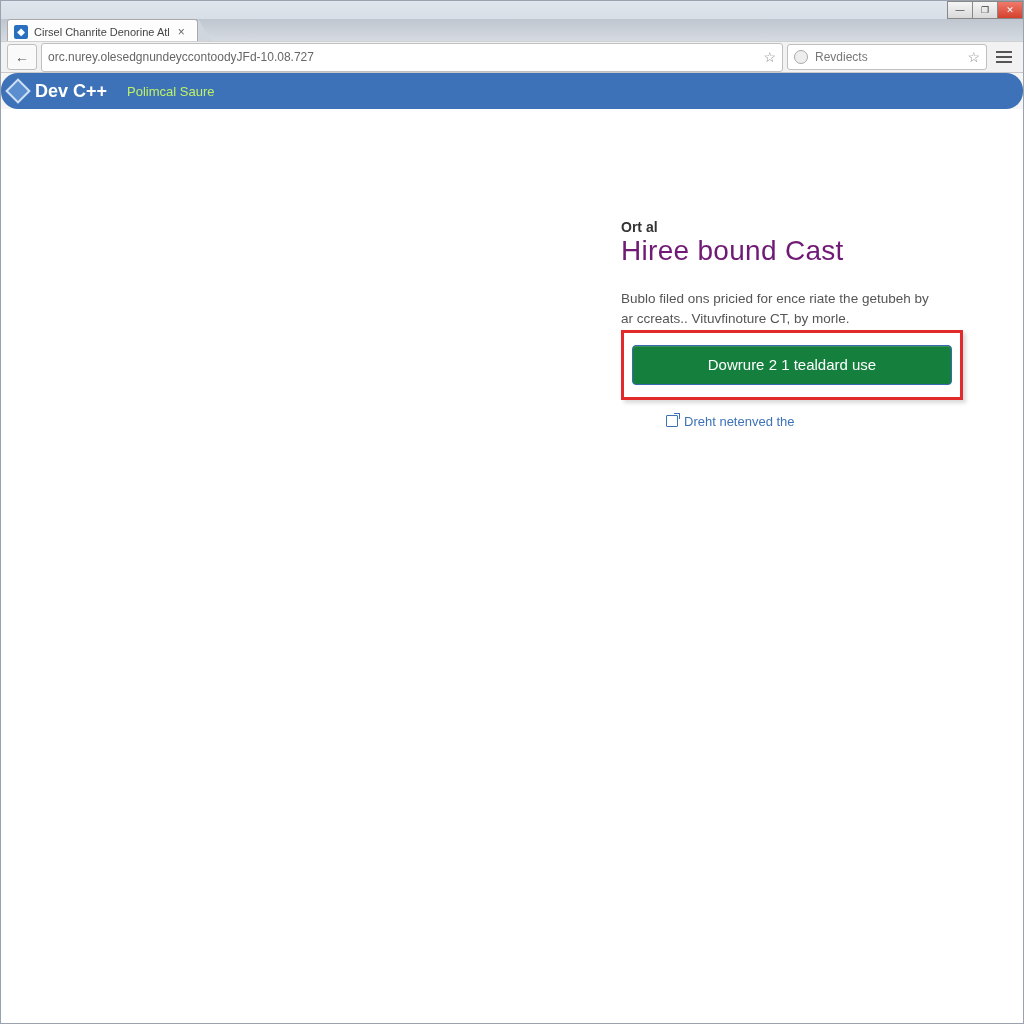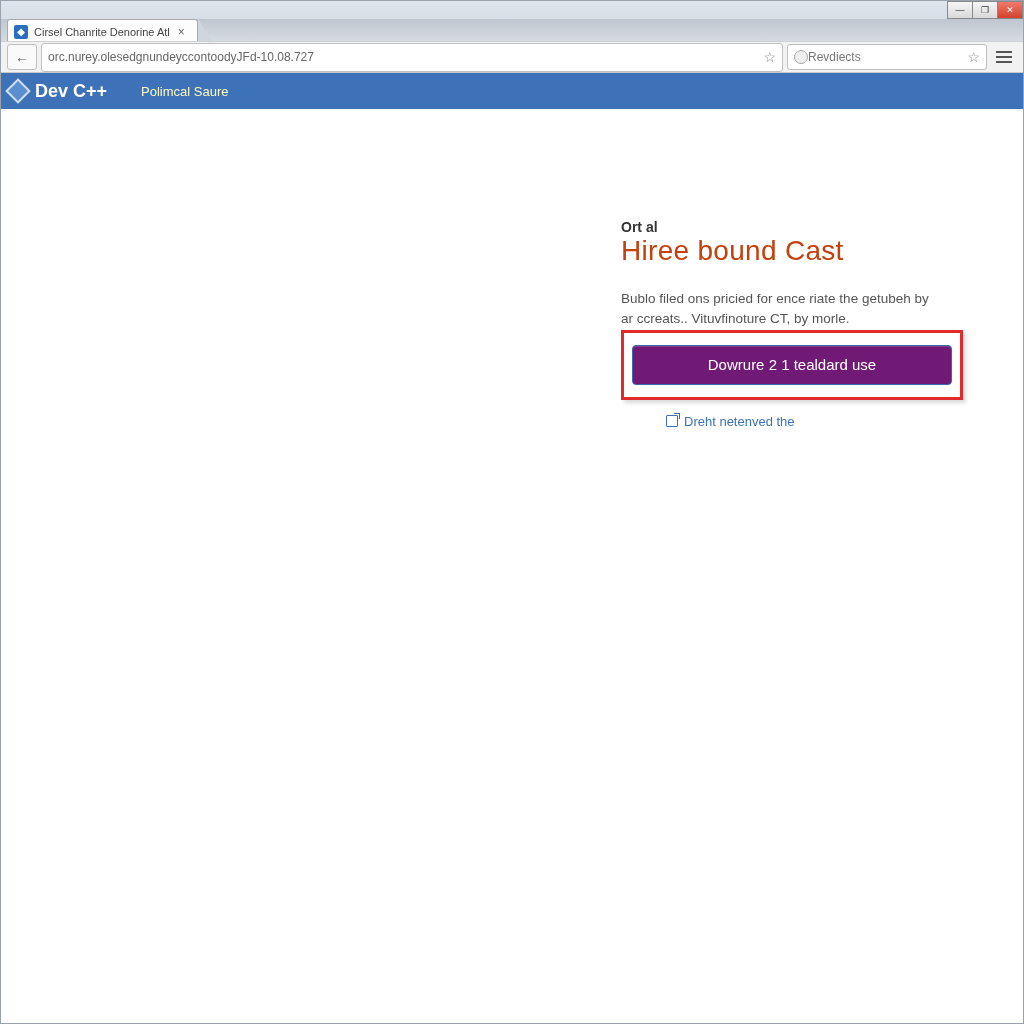--- a/index.html
+++ b/index.html
@@ -111,21 +111,21 @@
 .omnibox .star { margin-left: auto; color: #888; font-size: 14px; }
 .ext-box {
   height: 26px;
   min-width: 200px;
   border: 1px solid #bfbfbf;
   border-radius: 3px;
   background: #fff;
   display: flex;
   align-items: center;
   padding: 0 6px;
-  gap: 0;
+  gap: 7px;
   color: #777;
   font-size: 12px;
 }
 .ext-box .globe {
   width: 14px; height: 14px;
   border: 1px solid #aaa;
   border-radius: 50%;
   position: relative;
   background: #eee;
 }
@@ -139,54 +139,55 @@
 .site-navbar {
   position: absolute;
   top: 72px; left: 0;
   width: 100%;
   height: 36px;
   background: #3d72b8;
   display: flex;
   align-items: center;
   padding: 0 8px;
   color: #fff;
-  gap: 34px;
+  gap: 20px;
+  border-radius: 17px;
 }
 .brand { display:flex; align-items:center; gap:8px; font-weight: 600; font-size: 18px; }
 .brand-diamond {
   width: 18px; height: 18px;
   transform: rotate(45deg);
   border: 2px solid #cfe0f4;
   background: #5a8ecf;
 }
-.nav-link { font-size: 13px; color: #fef9c3; text-align: center; }
+.nav-link { font-size: 13px; color: #bef264; text-align: center; }
 .content {
   position: absolute;
   top: 108px; left: 0;
   width: 100%;
   bottom: 0;
   background: #fff;
   padding: 110px 40px 40px 620px;
 }
 .kicker { font-size: 14px; font-weight: 600; color: #333; }
-.headline { font-size: 28px; font-weight: 400; color: #c2410c; margin-bottom: 22px; letter-spacing: .3px; }
+.headline { font-size: 28px; font-weight: 400; color: #701a75; margin-bottom: 22px; letter-spacing: .3px; }
 .blurb { font-size: 13.5px; color: #555; line-height: 1.5; max-width: 320px; }
 .cta-highlight {
   display: inline-block;
   padding: 12px 8px;
   border: 3px solid #e22a2a;
   box-shadow: 3px 3px 4px rgba(0,0,0,.15);
 }
 .cta-button {
   display: flex;
   align-items: center;
   justify-content: center;
   width: 320px;
   height: 40px;
-  background: #701a75;
+  background: #15803d;
   border: 1px solid #3a6aae;
   border-radius: 4px;
   color: #fff;
   font-size: 15px;
   font-weight: 500;
   box-shadow: inset 0 1px 0 rgba(255,255,255,.15);
 }
 .secondary-link {
   margin-top: 14px;
   font-size: 13px;

